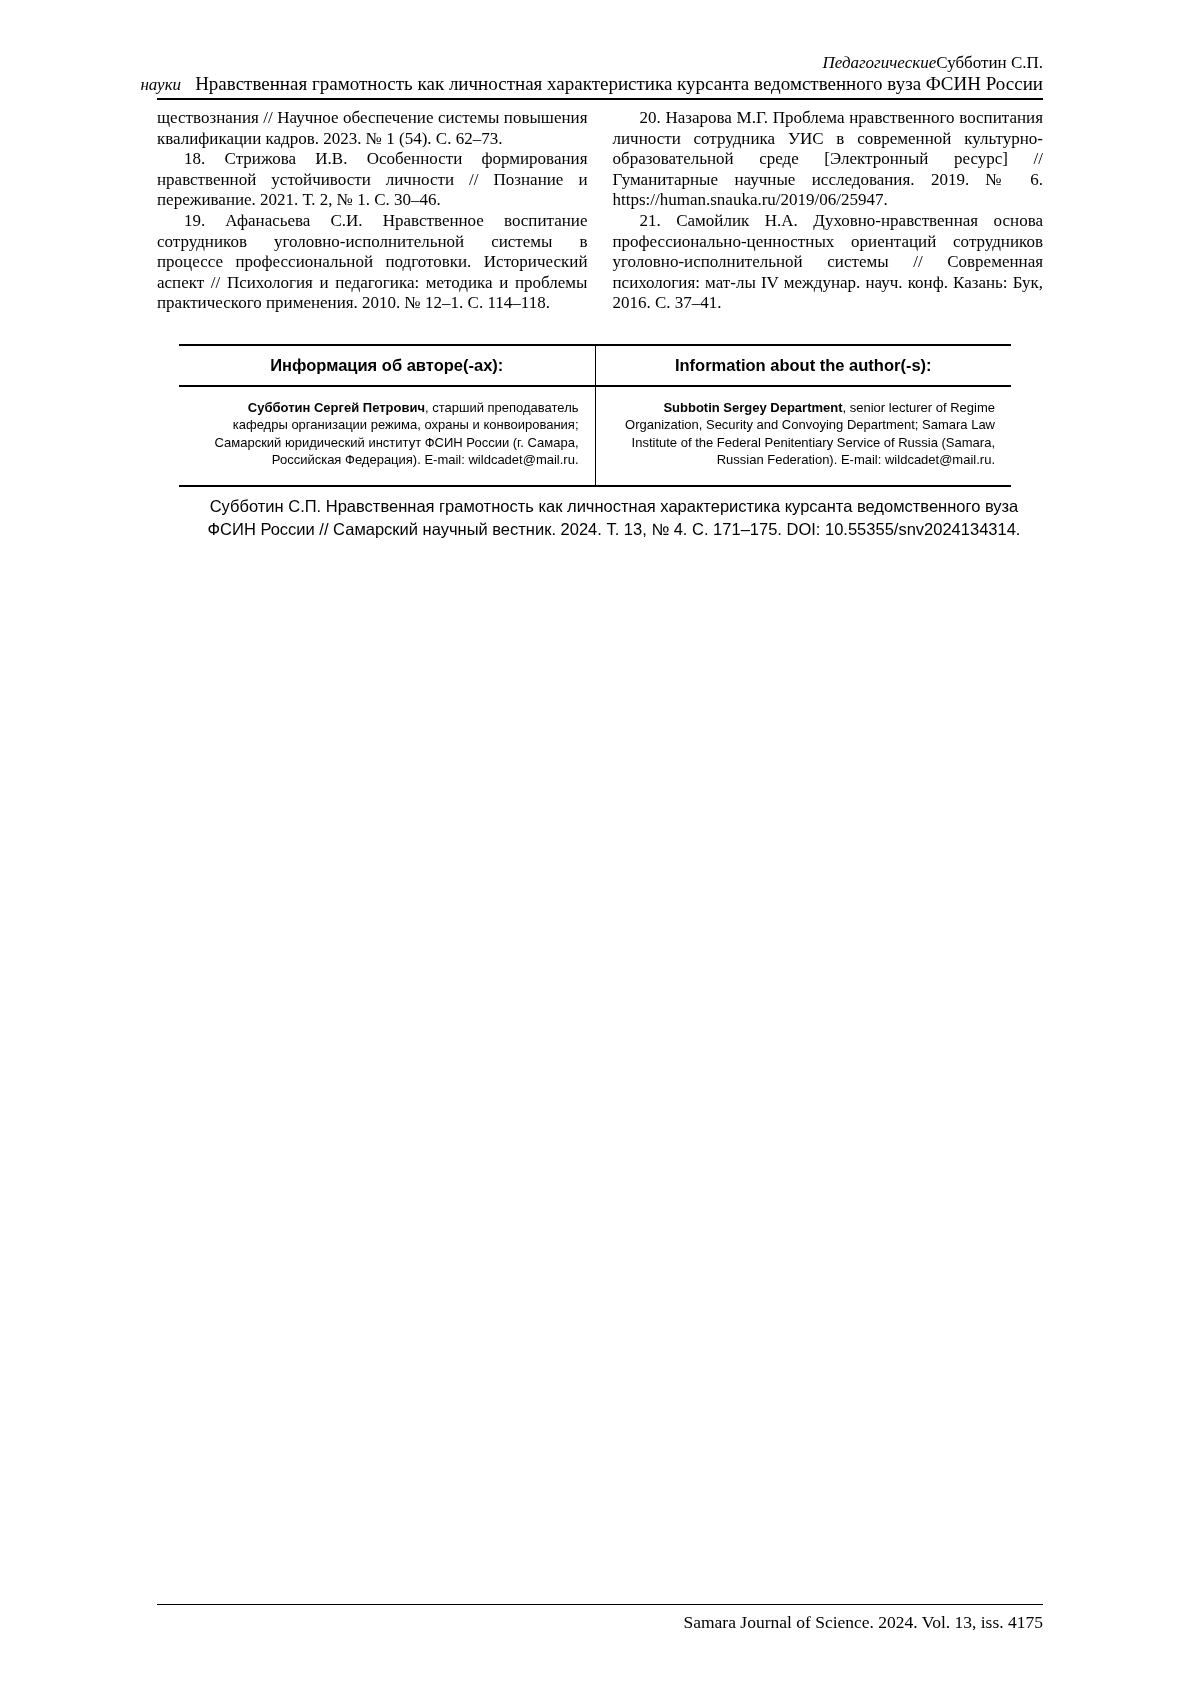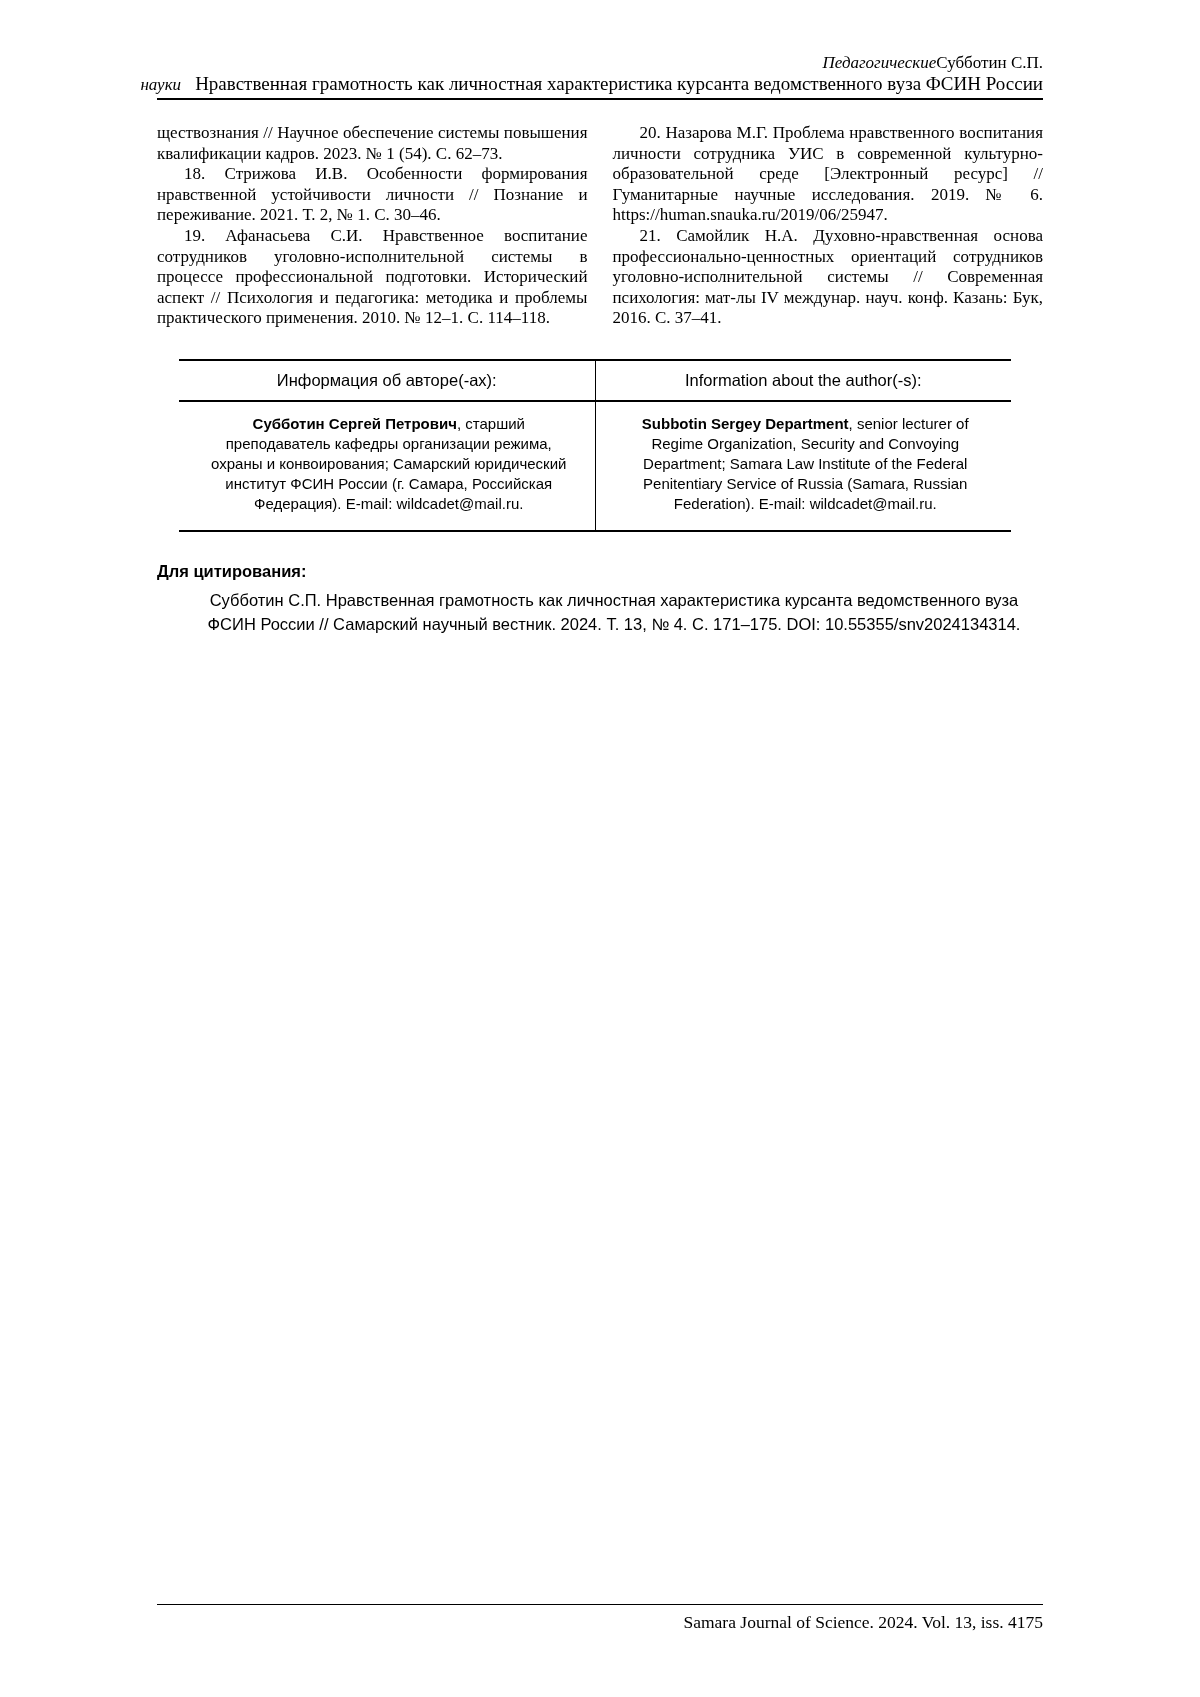--- a/index.html
+++ b/index.html
@@ -38,21 +38,21 @@
     padding-left: 14px;
   }
   .header-rule {
     border-top: 2px solid #000;
     margin-top: 3px;
   }
   
   .columns {
     display: flex;
     gap: 25px;
-    margin-top: 23px;
+    margin-top: 8px;
   }
   .col {
     flex: 1;
     text-align: justify;
     font-size: 17px;
     line-height: 20.6px;
   }
   .col p { margin: 0; }
   .indent { text-indent: 27px; }
   
@@ -61,31 +61,31 @@
     margin: 30px 0 0 22px;
     border-collapse: collapse;
     border-top: 2px solid #000;
     border-bottom: 2px solid #000;
     font-family: "Liberation Sans", sans-serif;
     table-layout: fixed;
   }
   .info-table th {
     width: 50%;
     font-size: 16.5px;
-    font-weight: normal;
+    font-weight: bold;
     text-align: center;
     padding: 10px 6px;
     border-bottom: 2px solid #000;
   }
   .info-table td {
     width: 50%;
-    font-size: 15px;
+    font-size: 13px;
     line-height: 1.34;
     vertical-align: top;
-    text-align: center;
+    text-align: right;
     padding: 12px 16px 16px 20px;
   }
   .info-table th + th,
   .info-table td + td {
     border-left: 1px solid #000;
   }
   .bold { font-weight: bold; }
   
   .citation-label {
     font-family: "Liberation Sans", sans-serif;
@@ -152,21 +152,20 @@
       </tr>
     </thead>
     <tbody>
       <tr>
         <td><span class="bold">Субботин Сергей Петрович</span><span>, старший преподаватель кафедры организации режима, охраны и конвоирования; Самарский юридический институт ФСИН России (г. Самара, Российская Федерация). E-mail: wildcadet@mail.ru.</span></td>
         <td><span class="bold">Subbotin Sergey Department</span><span>, senior lecturer of Regime Organization, Security and Convoying Department; Samara Law Institute of the Federal Penitentiary Service of Russia (Samara, Russian Federation). E-mail: wildcadet@mail.ru.</span></td>
       </tr>
     </tbody>
   </table>
 
-  <div class="citation-label">Для цитирования:</div>
   <p class="citation-text">Субботин С.П. Нравственная грамотность как личностная характеристика курсанта ведомственного вуза ФСИН России // Самарский научный вестник. 2024. Т. 13, № 4. С. 171–175. DOI: 10.55355/snv2024134314.</p>
 
 </div>
 
 <footer class="footer">
   <div class="footer-rule"></div>
   <div class="footer-row">
     <span>Samara Journal of Science. 2024. Vol. 13, iss. 4</span>
     <span>175</span>
   </div>

